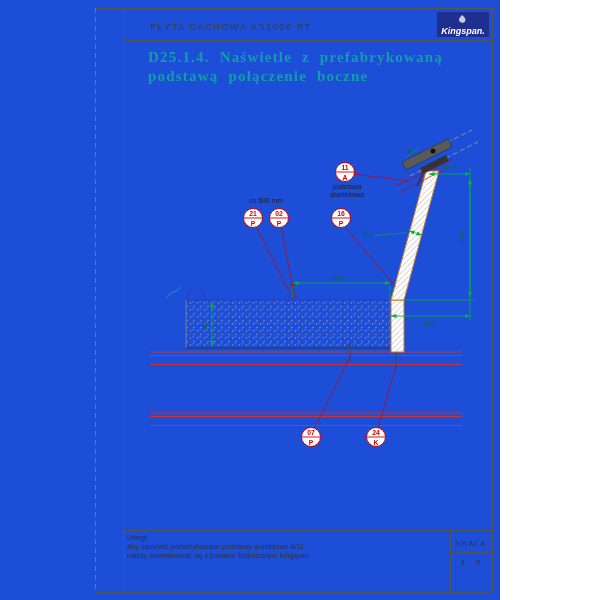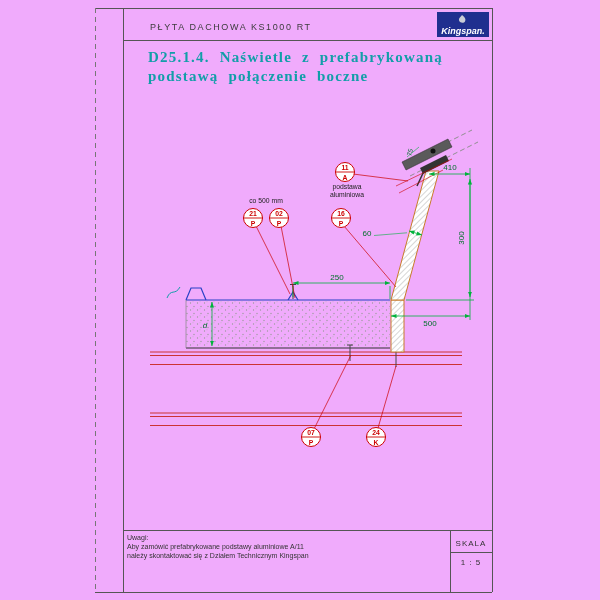--- a/index.html
+++ b/index.html
@@ -1,16 +1,16 @@
 <!DOCTYPE html>
 <html><head>
 <meta charset="utf-8">
 <style>
   html,body{margin:0;padding:0;background:#ffffff;}
-  .sheet{position:relative;width:600px;height:600px;background:#f0abfc;overflow:hidden;
+  .sheet{position:relative;width:500px;height:600px;background:#1d4ed8;overflow:hidden;
          font-family:"Liberation Sans",sans-serif;}
   svg{position:absolute;left:0;top:0;}
   text{font-family:"Liberation Sans",sans-serif;}
   .hdr{font-size:9px;letter-spacing:1.6px;fill:#3c3c3c;}
   .ttl{font-family:"Liberation Serif",serif;font-size:15px;font-weight:bold;
        fill:#129ea8;letter-spacing:1.2px;word-spacing:5px;}
   .logo-text{font-size:9px;font-style:italic;font-weight:bold;fill:#ffffff;text-anchor:middle;}
   .frame{stroke:#555;stroke-width:1;fill:none;shape-rendering:crispEdges;}
   .frame-dashed{stroke:#777;stroke-width:1;fill:none;stroke-dasharray:5 4;shape-rendering:crispEdges;}
   .gdim{stroke:#00b33c;stroke-width:0.8;fill:none;}

